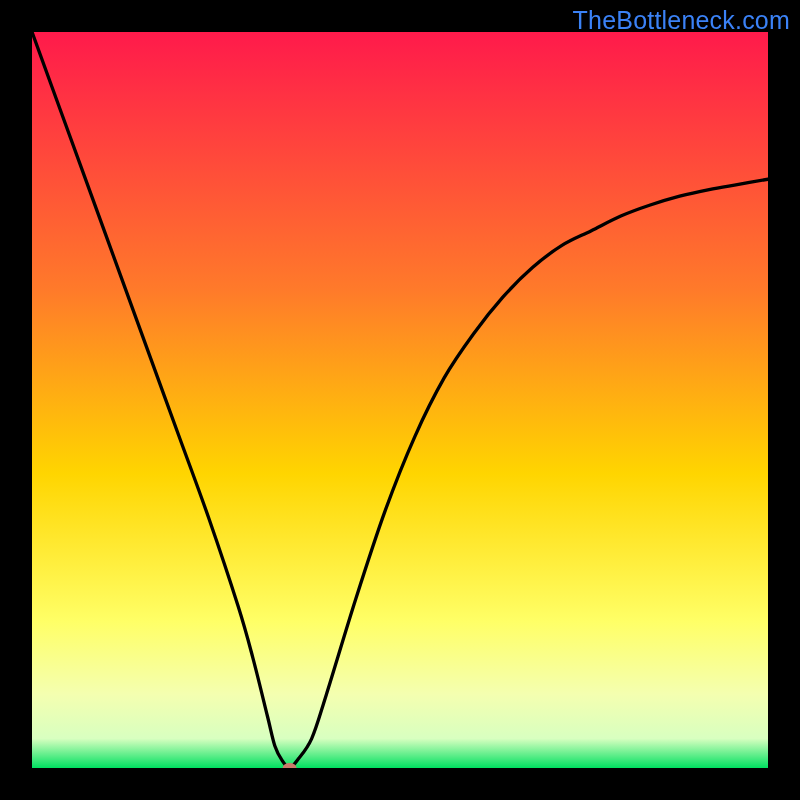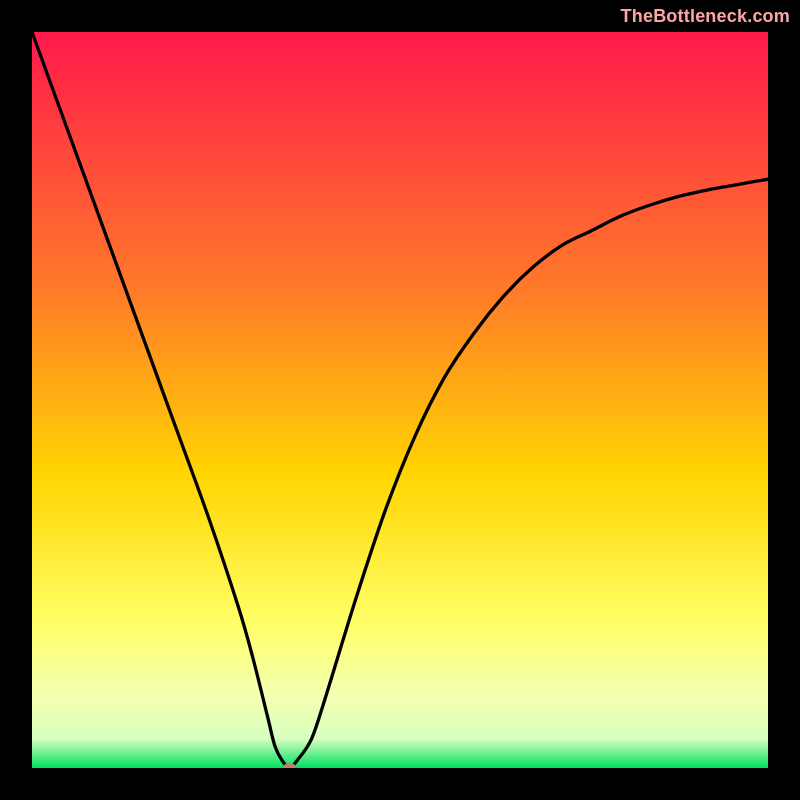--- a/index.html
+++ b/index.html
@@ -31,23 +31,23 @@
     position: absolute;
     left: 0;
     top: 0;
     width: 100%;
     height: 100%;
   }
   .watermark {
     position: absolute;
     top: 6px;
     right: 10px;
-    color: #fca5a5;
-    font-size: 18px;
-    font-weight: 700;
+    color: #3b82f6;
+    font-size: 25px;
+    font-weight: 400;
     letter-spacing: 0.2px;
   }
   svg.curve {
     position: absolute;
     left: 0;
     top: 0;
     width: 100%;
     height: 100%;
   }
 </style>

